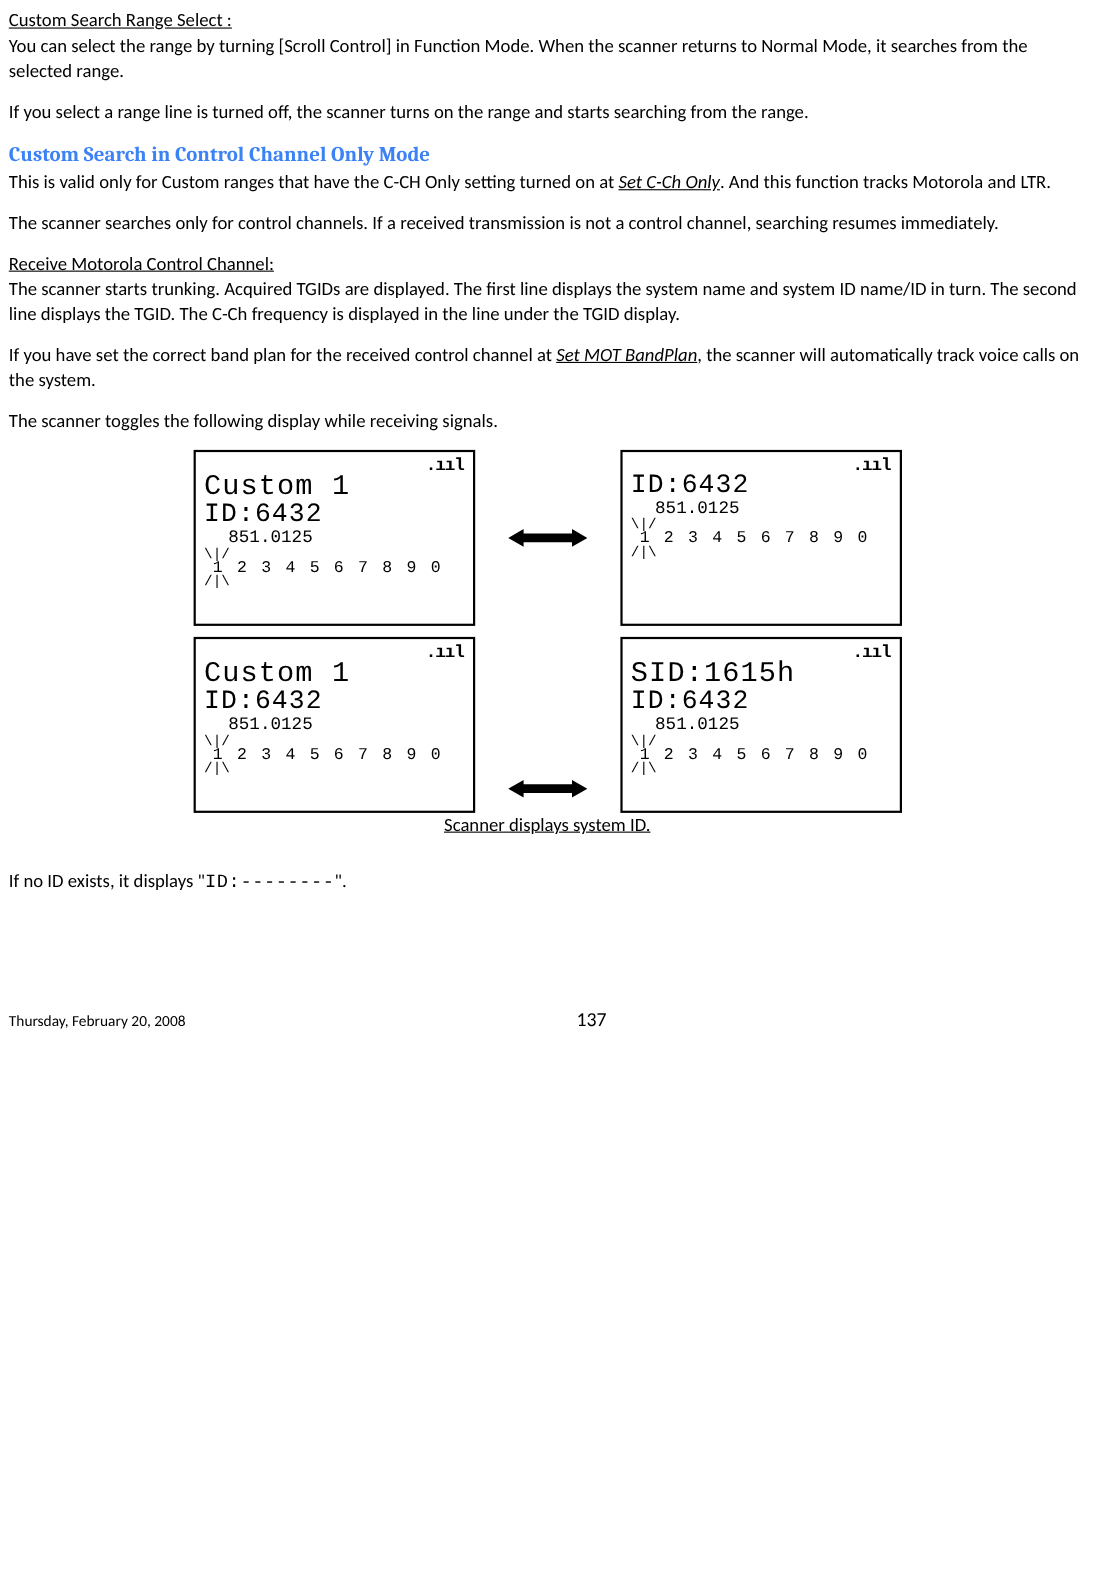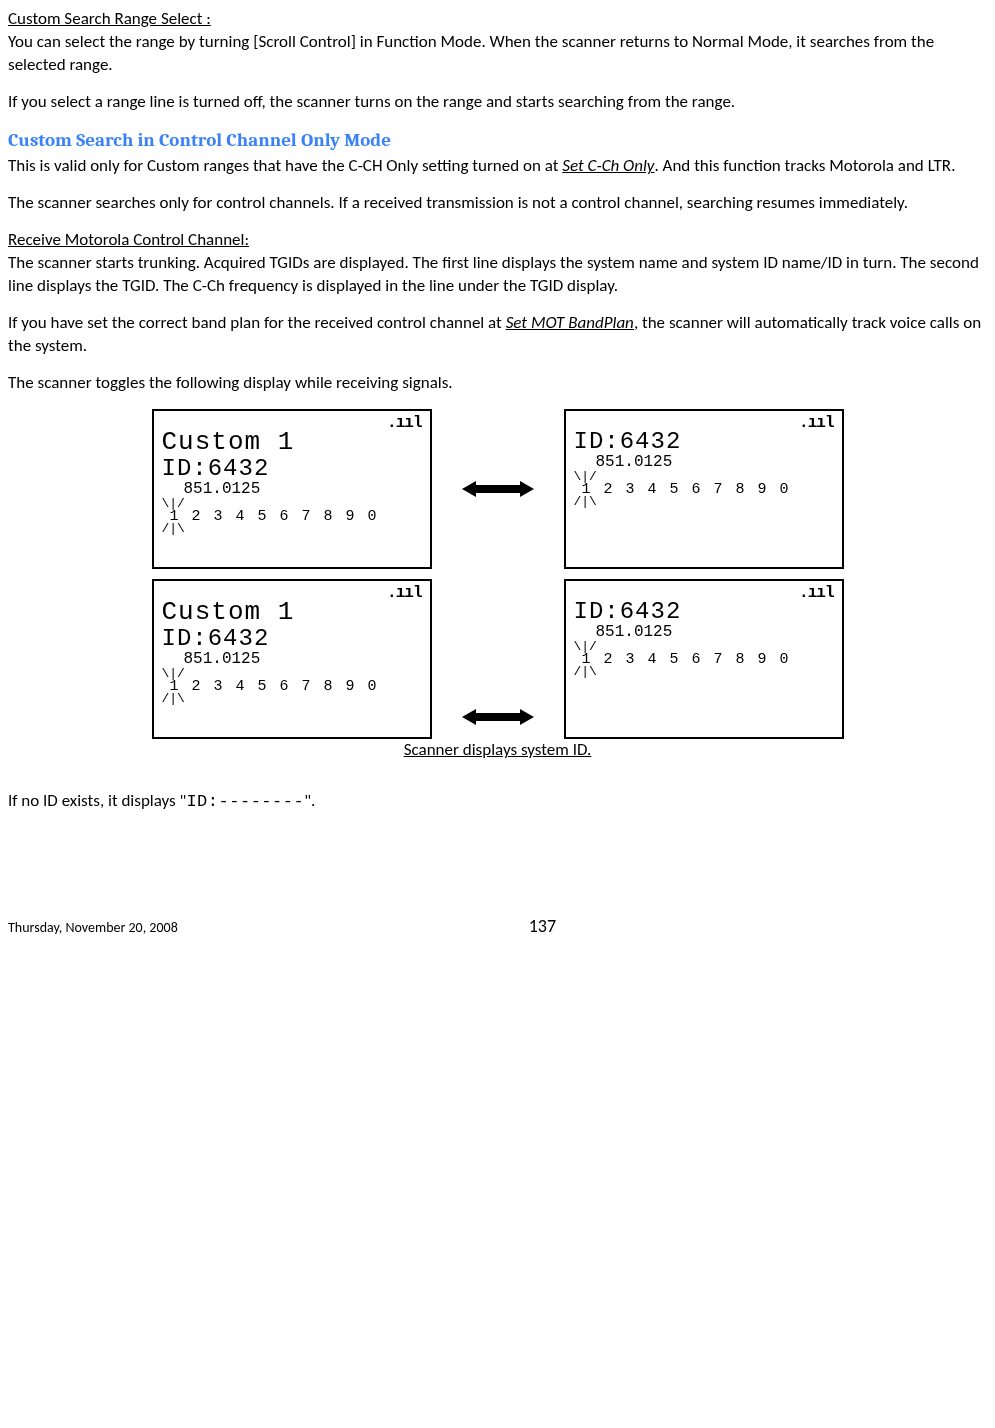--- a/index.html
+++ b/index.html
@@ -41,21 +41,21 @@
   }
   .row {
     display: flex;
     justify-content: center;
     align-items: center;
     gap: 30px;
     margin: 10px 0 4px 0;
   }
   .lcd {
     border: 2px solid #000;
-    width: 280px;
+    width: 256px;
     height: 160px;
     padding: 4px 8px 0 8px;
     text-align: left;
     font-family: "Courier New", monospace;
     position: relative;
     box-sizing: border-box;
     overflow: hidden;
   }
   .lcd .sig {
     text-align: right;
@@ -170,20 +170,21 @@
       <div class="l1">Custom 1</div>
       <div class="l2">ID:6432</div>
       <div class="l3">851.0125</div>
       <div class="ant">\|/</div>
       <div class="nums">1 2 3 4 5 6 7 8 9 0</div>
       <div class="ant">/|\</div>
     </div>
     <div class="arrow-spacer"></div>
     <div class="lcd">
       <div class="sig">.ııl</div>
+      <div class="l1">SID:1615h</div>
       <div class="l2">ID:6432</div>
       <div class="l3">851.0125</div>
       <div class="ant">\|/</div>
       <div class="nums">1 2 3 4 5 6 7 8 9 0</div>
       <div class="ant">/|\</div>
     </div>
   </div>
   <div class="row" style="margin-top:-12px; gap:30px;">
      <div style="width:260px"></div>
      <div class="arrow" style="position:relative; left:-145px; top:-24px;">
@@ -193,16 +194,16 @@
      </div>
   </div>
   <div class="caption" style="margin-top:-16px">Scanner displays system ID.</div>
 </div>
 
 <p>
   <span>If no ID exists, it displays "</span><span class="mono">ID:--------</span><span>".</span>
 </p>
 
 <div class="footer">
-  <span>Thursday, November 20, 2008</span>
+  <span>Thursday, February 20, 2008</span>
   <span class="pagenum">137</span>
   <span></span>
 </div>
 
 </body></html>

